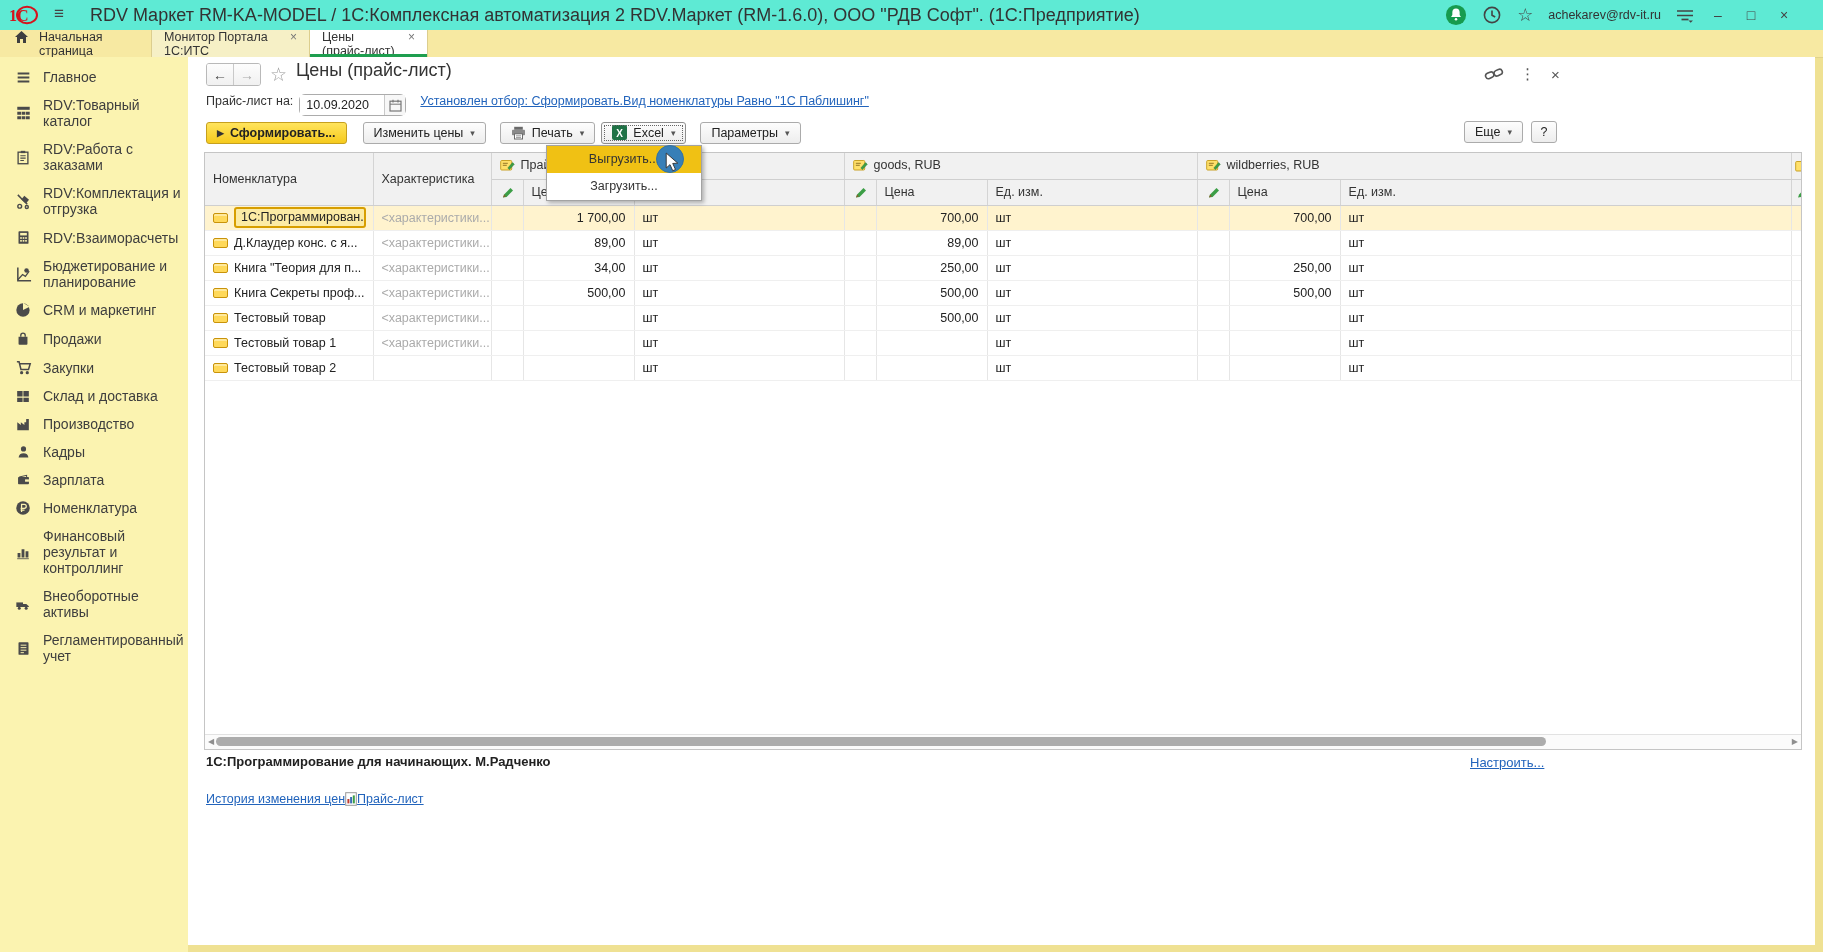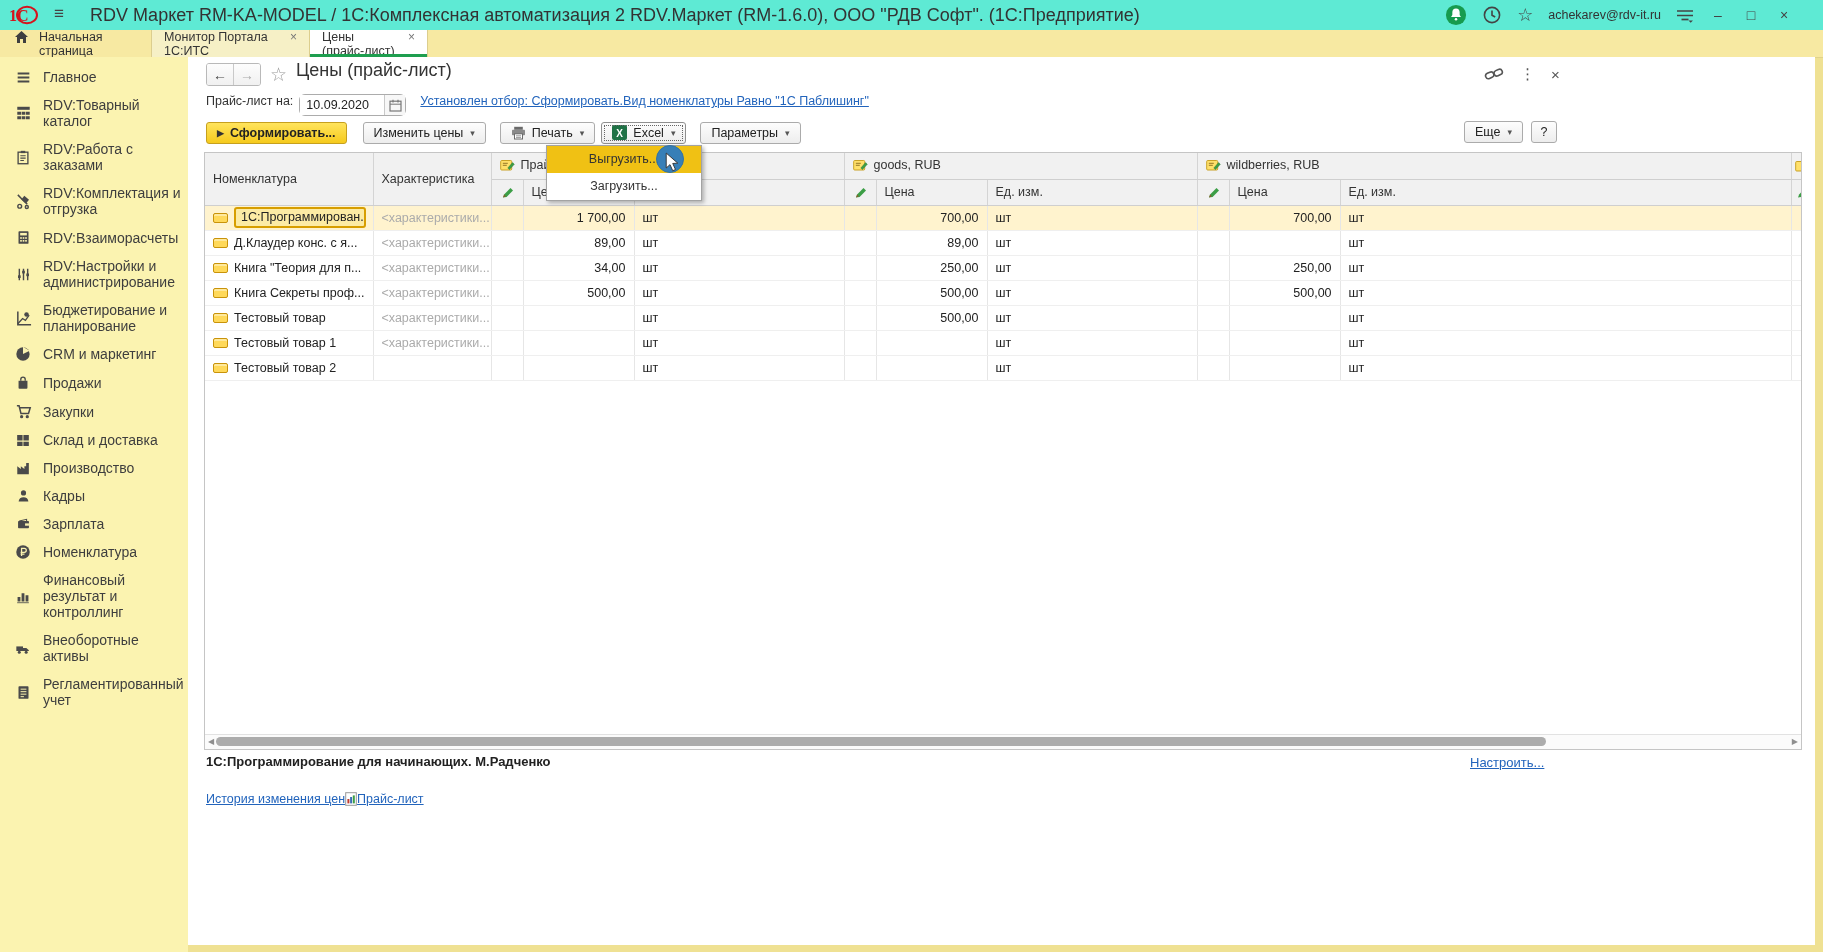--- a/index.html
+++ b/index.html
@@ -195,31 +195,20 @@
             <rect x="5" y="8.6" width="2" height="2"></rect>
             <rect x="8" y="8.6" width="2" height="2"></rect>
             <rect x="11" y="8.6" width="2" height="2"></rect>
             <rect x="5" y="12" width="2" height="2"></rect>
             <rect x="8" y="12" width="2" height="2"></rect>
             <rect x="11" y="12" width="2" height="2"></rect>
           </g>
         </svg>
       </span>
     <span class="si-label">RDV:Взаиморасчеты</span>
-  </div>
-  <div class="side-item">
-    <span class="si-icon">
-        <svg width="15" height="17" viewBox="0 0 18 18">
-          <path d="M4 2v14M9 2v14M14 2v14" stroke="#4A4A4A" stroke-width="1.7"></path>
-          <rect x="2.4" y="10" width="3.2" height="3.2" fill="#4A4A4A"></rect>
-          <rect x="7.4" y="4.5" width="3.2" height="3.2" fill="#4A4A4A"></rect>
-          <rect x="12.4" y="7.8" width="3.2" height="3.2" fill="#4A4A4A"></rect>
-        </svg>
-      </span>
-    <span class="si-label">RDV:Настройки и администрирование</span>
   </div>
   <div class="side-item">
     <span class="si-icon">
         <svg width="17" height="17" viewBox="0 0 18 18">
           <path d="M3 1.5v14h14" fill="none" stroke="#4A4A4A" stroke-width="1.6"></path>
           <path d="M3 14.5L8 9l3 2 4-5.5" fill="none" stroke="#4A4A4A" stroke-width="1.4"></path>
           <circle cx="12.2" cy="4.8" r="2.4" fill="#4A4A4A"></circle>
         </svg>
       </span>
     <span class="si-label">Бюджетирование и планирование</span>

